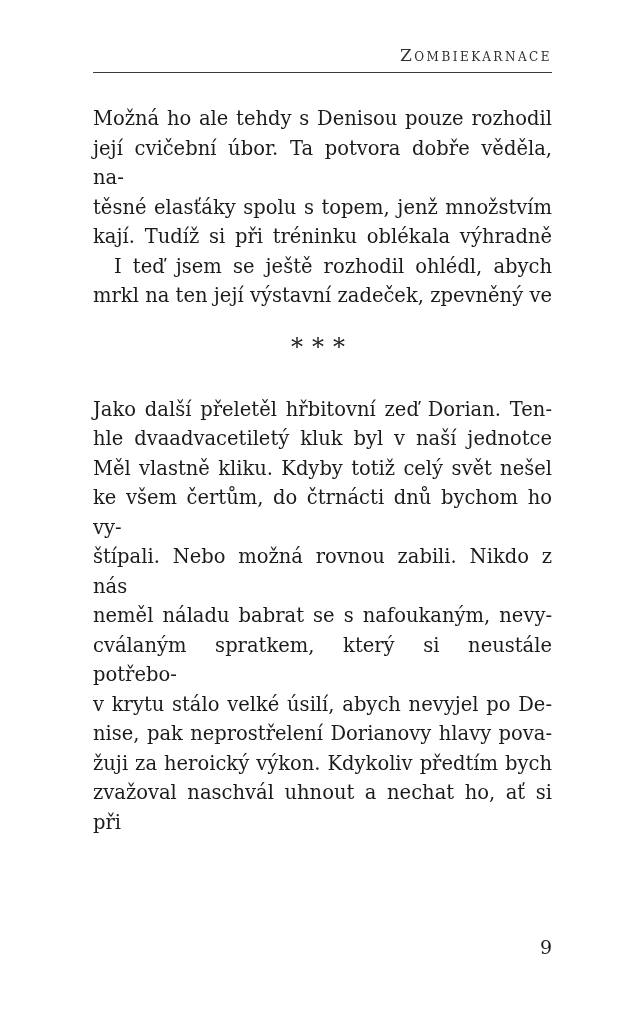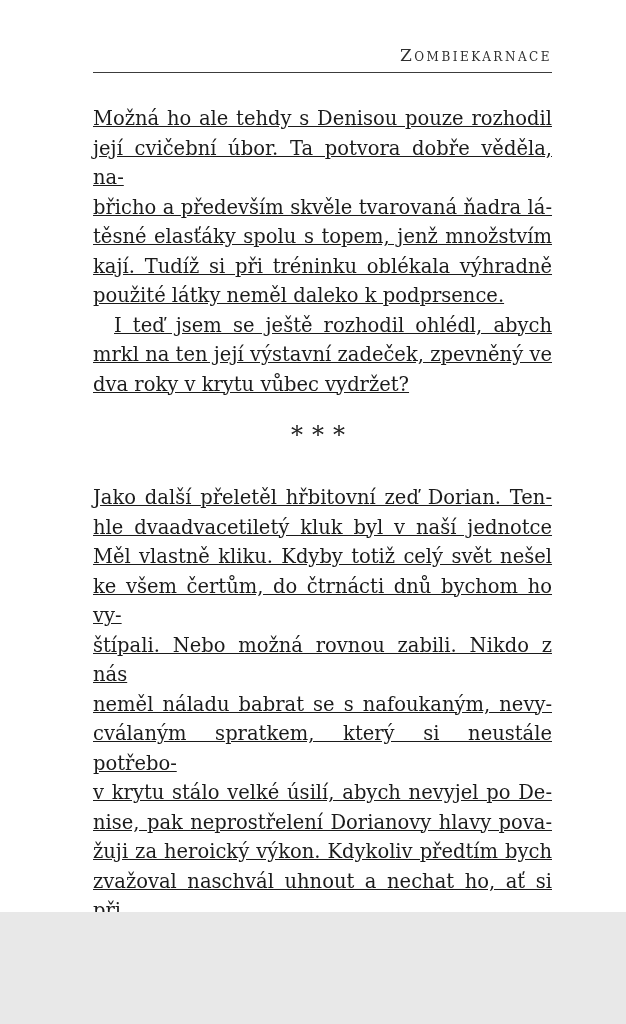--- a/index.html
+++ b/index.html
@@ -3,21 +3,21 @@
 <meta charset="utf-8">
 <style>
   html, body {
     margin: 0;
     padding: 0;
     background: #e8e8e8;
   }
   .page {
     position: relative;
     width: 626px;
-    height: 912px;
+    height: 1024px;
     margin: 0 auto;
     background: var(--bg, #ffffff);
     color: var(--ink, #1b1b1b);
     font-family: "DejaVu Serif", "Liberation Serif", serif;
     overflow: hidden;
   }
   .running-header {
     position: absolute;
     top: 45px;
     left: 93px;
@@ -37,21 +37,21 @@
     border-top: 1.5px solid #3c3c3c;
   }
   .body-text {
     position: absolute;
     top: 104px;
     left: 93px;
     right: 74px;
     font-size: 19.5px;
     line-height: 29.5px;
   }
-  .paragraph { margin: 0; text-decoration: underline; }
+  .paragraph { margin: 0; }
   .text-line {
     text-align: justify;
     text-align-last: justify;
   }
   .text-line.last-line {
     text-align-last: left;
   }
   .text-line.first-indent {
     text-indent: 21px;
   }
@@ -79,29 +79,26 @@
 </head>
 <body>
 
 <div class="page" style="--bg: #ffffff; --ink: #1b1b1b;">
   <div class="running-header">Zombiekarnace</div>
   <div class="header-rule"></div>
   <div class="body-text">
       <div class="paragraph">
         <div class="text-line">Možná ho ale tehdy s Denisou pouze rozhodil</div>
         <div class="text-line">její cvičební úbor. Ta potvora dobře věděla, na-</div>
-        <div class="text-line">břicho a především skvěle tvarovaná ňadra lá-</div>
         <div class="text-line">těsné elasťáky spolu s topem, jenž množstvím</div>
         <div class="text-line">kají. Tudíž si při tréninku oblékala výhradně</div>
-        <div class="text-line last-line">použité látky neměl daleko k podprsence.</div>
       </div>
       <div class="paragraph">
         <div class="text-line first-indent">I teď jsem se ještě rozhodil ohlédl, abych</div>
         <div class="text-line">mrkl na ten její výstavní zadeček, zpevněný ve</div>
-        <div class="text-line last-line">dva roky v krytu vůbec vydržet?</div>
       </div>
       <div class="section-separator"><span>***</span></div>
       <div class="paragraph">
         <div class="text-line">Jako další přeletěl hřbitovní zeď Dorian. Ten-</div>
         <div class="text-line">hle dvaadvacetiletý kluk byl v naší jednotce</div>
         <div class="text-line">Měl vlastně kliku. Kdyby totiž celý svět nešel</div>
         <div class="text-line">ke všem čertům, do čtrnácti dnů bychom ho vy-</div>
         <div class="text-line">štípali. Nebo možná rovnou zabili. Nikdo z nás</div>
         <div class="text-line">neměl náladu babrat se s nafoukaným, nevy-</div>
         <div class="text-line">cválaným spratkem, který si neustále potřebo-</div>

